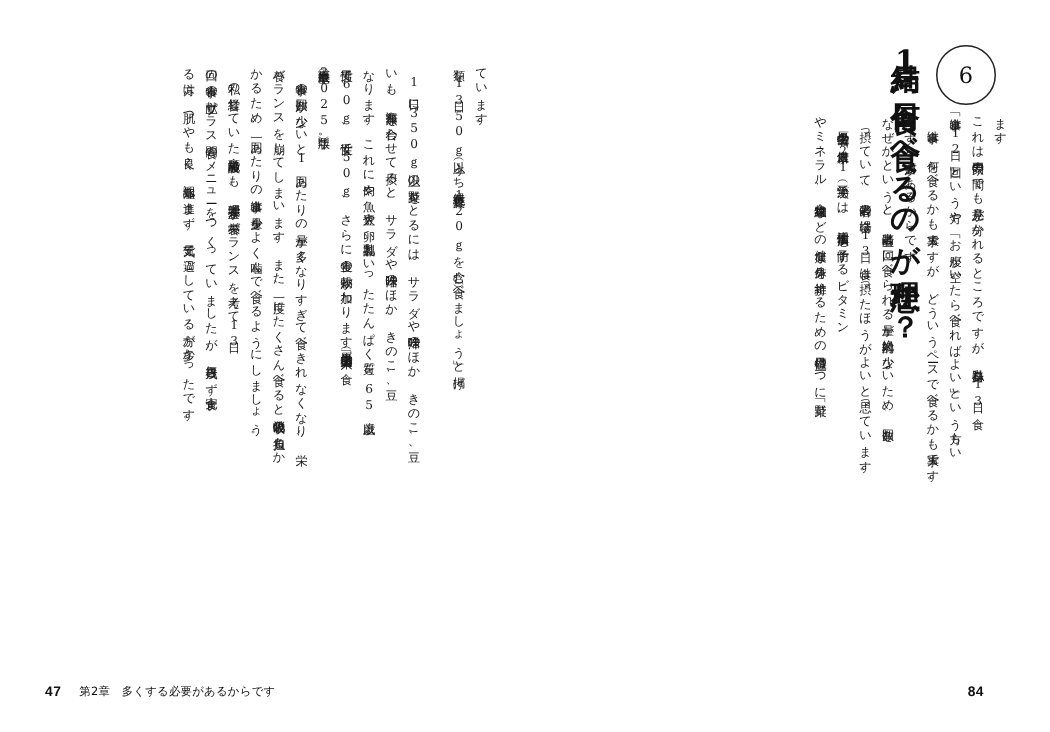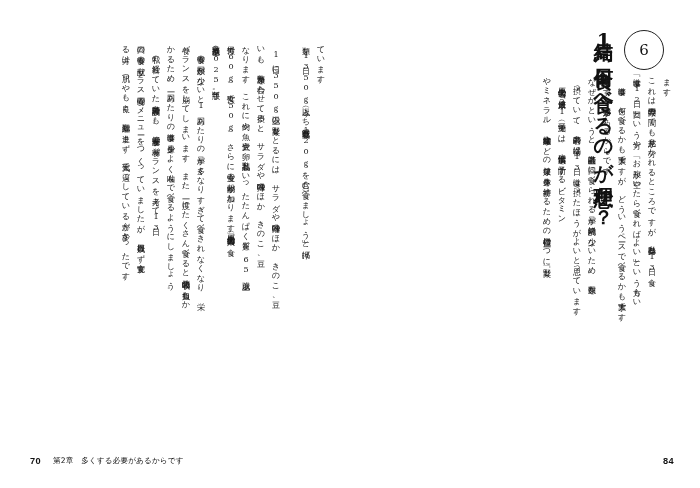--- a/index.html
+++ b/index.html
@@ -114,21 +114,21 @@
     bottom: 22px;
     font-family: "Liberation Sans", sans-serif;
     font-size: 8.4px;
     color: #222;
     letter-spacing: 0.04em;
     display: flex;
     align-items: center;
     gap: 12px;
   }
   .footer-left { left: 30px; }
-  .footer-right { right: 26px; }
+  .footer-right { right: 44px; }
 
   .folio {
     font-family: "Liberation Sans", sans-serif;
     font-size: 9.2px;
     font-weight: 700;
     color: #111;
   }
 
   .running-head {
     font-family: "DejaVu Sans", "Liberation Sans", sans-serif;
@@ -155,21 +155,21 @@
       <div class="col">事摂取基準（2025年版）」）。</div>
       <div class="col indent">食事の回数が少ないと1回あたりの量が多くなりすぎて食べきれなくなり、栄</div>
       <div class="col">養バランスを崩してしまいます。また、一度にたくさん食べると消化吸収の負担もか</div>
       <div class="col">かるため、一回あたりの食事は少量をよく噛んで食べるようにしましょう。</div>
       <div class="col indent">私の経営していた高齢者施設でも、管理栄養士が栄養バランスを考えて1日3</div>
       <div class="col">回の食事の献立プラス間食のメニューをつくっていましたが、毎日残さず完食す</div>
       <div class="col">る方は、肌つやも良く、認知症も進まず、元気で過ごしている方が多かったです。</div>
     </div>
 
     <div class="footer footer-left">
-      <span class="folio">70</span>
+      <span class="folio">47</span>
       <span class="running-head">第2章　多くする必要があるからです</span>
     </div>
   </div>
 
   <div class="page page-right">
 
     <div class="chapter-head">
       <div class="chapter-title">結局1日何食
 食べるのが理想か？</div>
       <div class="chapter-number">6</div>

